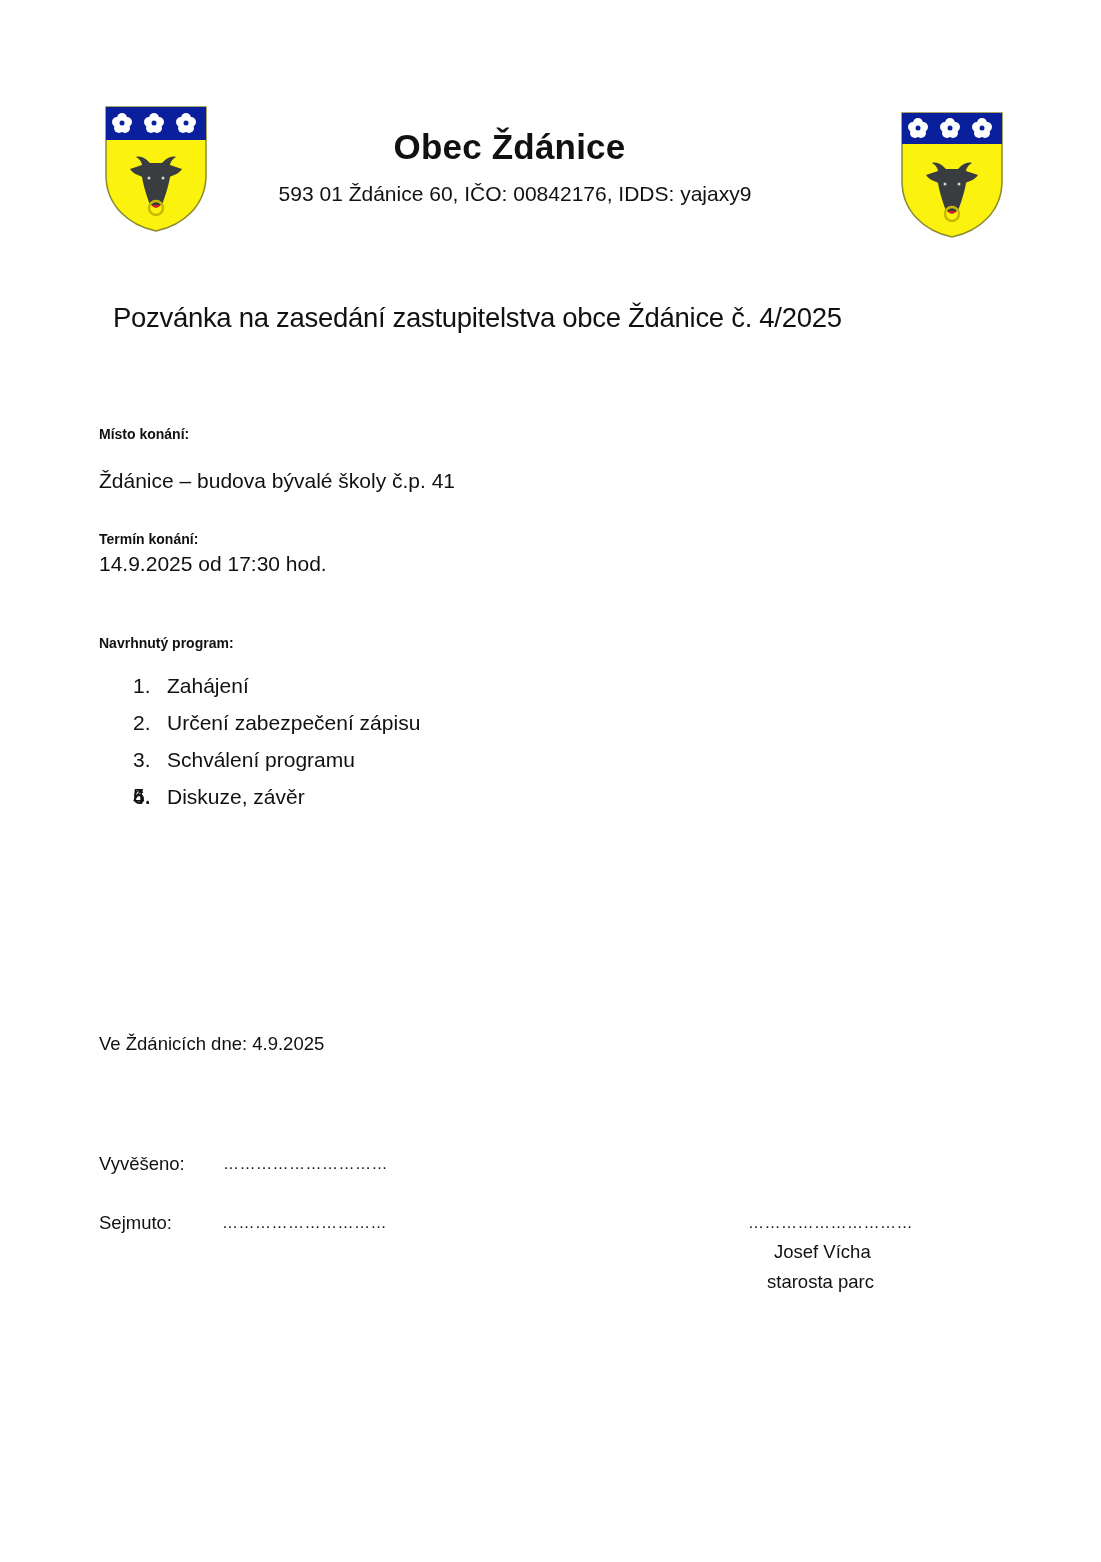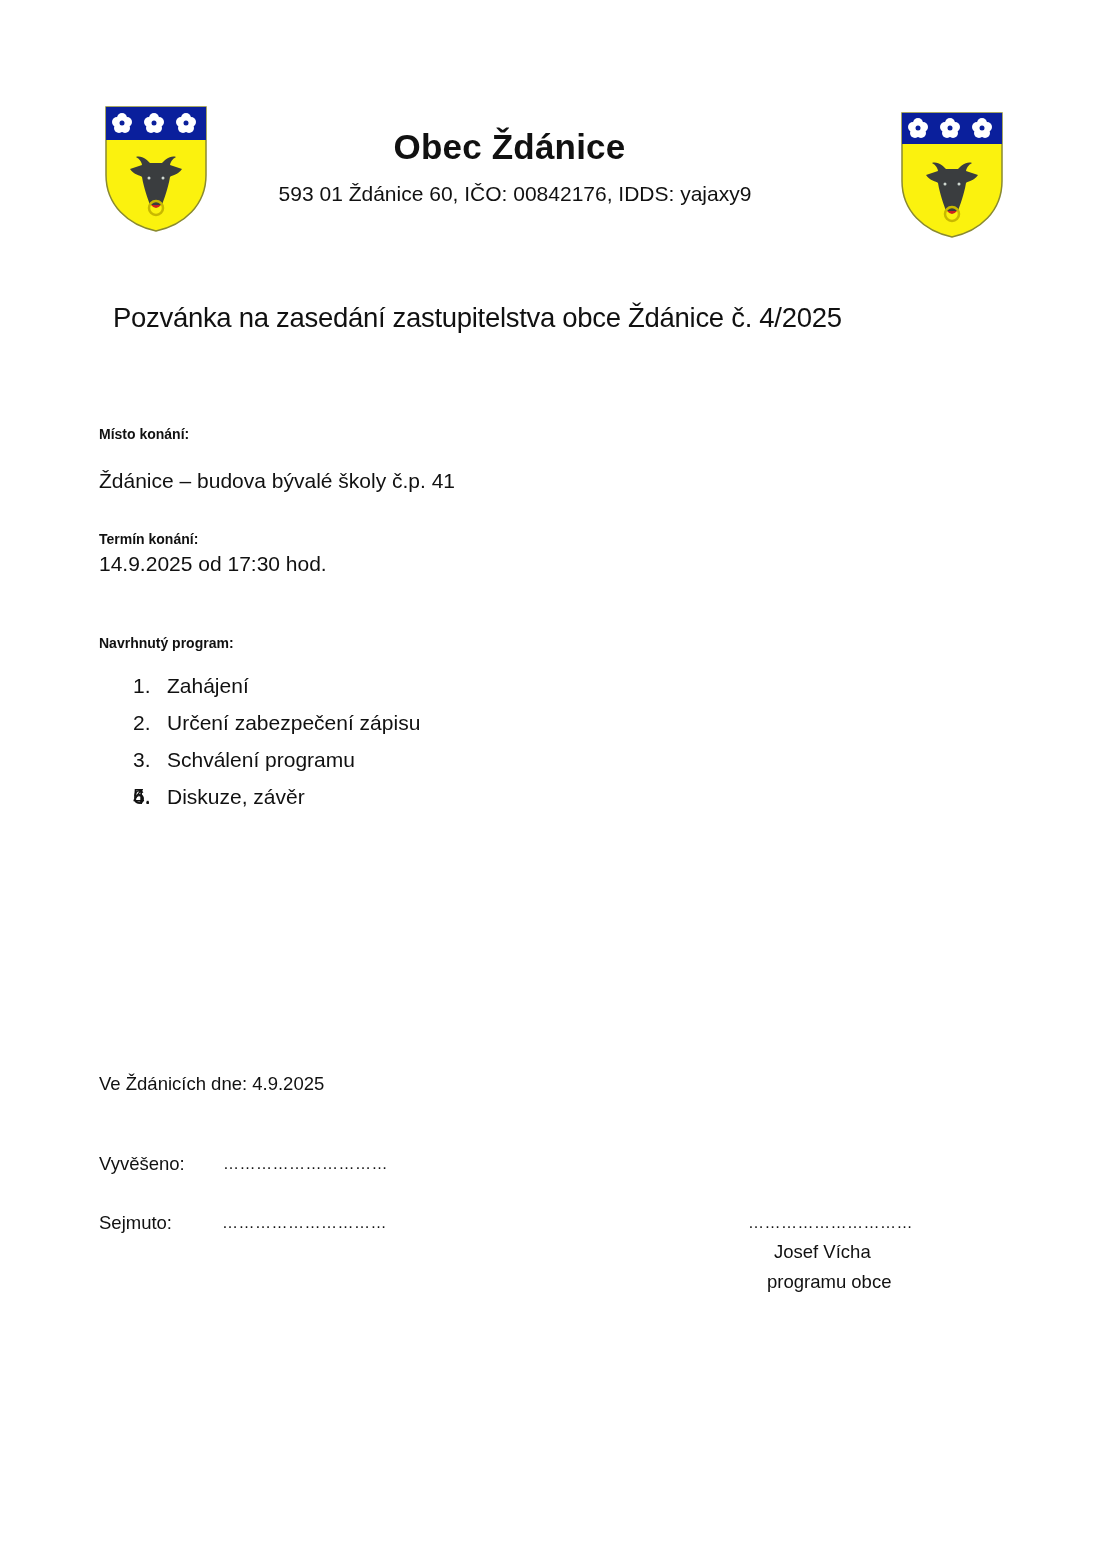--- a/index.html
+++ b/index.html
@@ -118,23 +118,23 @@
 
 <ol class="prog">
   <li><span class="num">1.</span><span>Zahájení</span></li>
   <li><span class="num">2.</span><span>Určení zabezpečení zápisu</span></li>
   <li><span class="num">3.</span><span>Schválení programu</span></li>
   <li><span class="num">4.</span></li>
   <li class="wrap"><span class="num">5.</span></li>
   <li><span class="num">6.</span><span>Diskuze, závěr</span></li>
 </ol>
 
-<div class="abs text small" style="top:1033px;margin-top:40px;">Ve Ždánicích dne: 4.9.2025</div>
+<div class="abs text small" style="top:1033px;">Ve Ždánicích dne: 4.9.2025</div>
 
 <div class="abs small" style="left:99px; top:1153px;">Vyvěšeno:</div>
 <div class="abs dots" style="left:223px; top:1155px;">…………………………</div>
 
 <div class="abs small" style="left:99px; top:1212px;">Sejmuto:</div>
 <div class="abs dots" style="left:222px; top:1214px;">…………………………</div>
 
 <div class="abs dots" style="left:748px; top:1214px;">…………………………</div>
 <div class="abs small" style="left:774px; top:1241px;">Josef Vícha</div>
-<div class="abs small" style="left:767px; top:1271px;">programu obce</div>
+<div class="abs small" style="left:767px; top:1271px;">starosta parc</div>
 
 </body></html>

